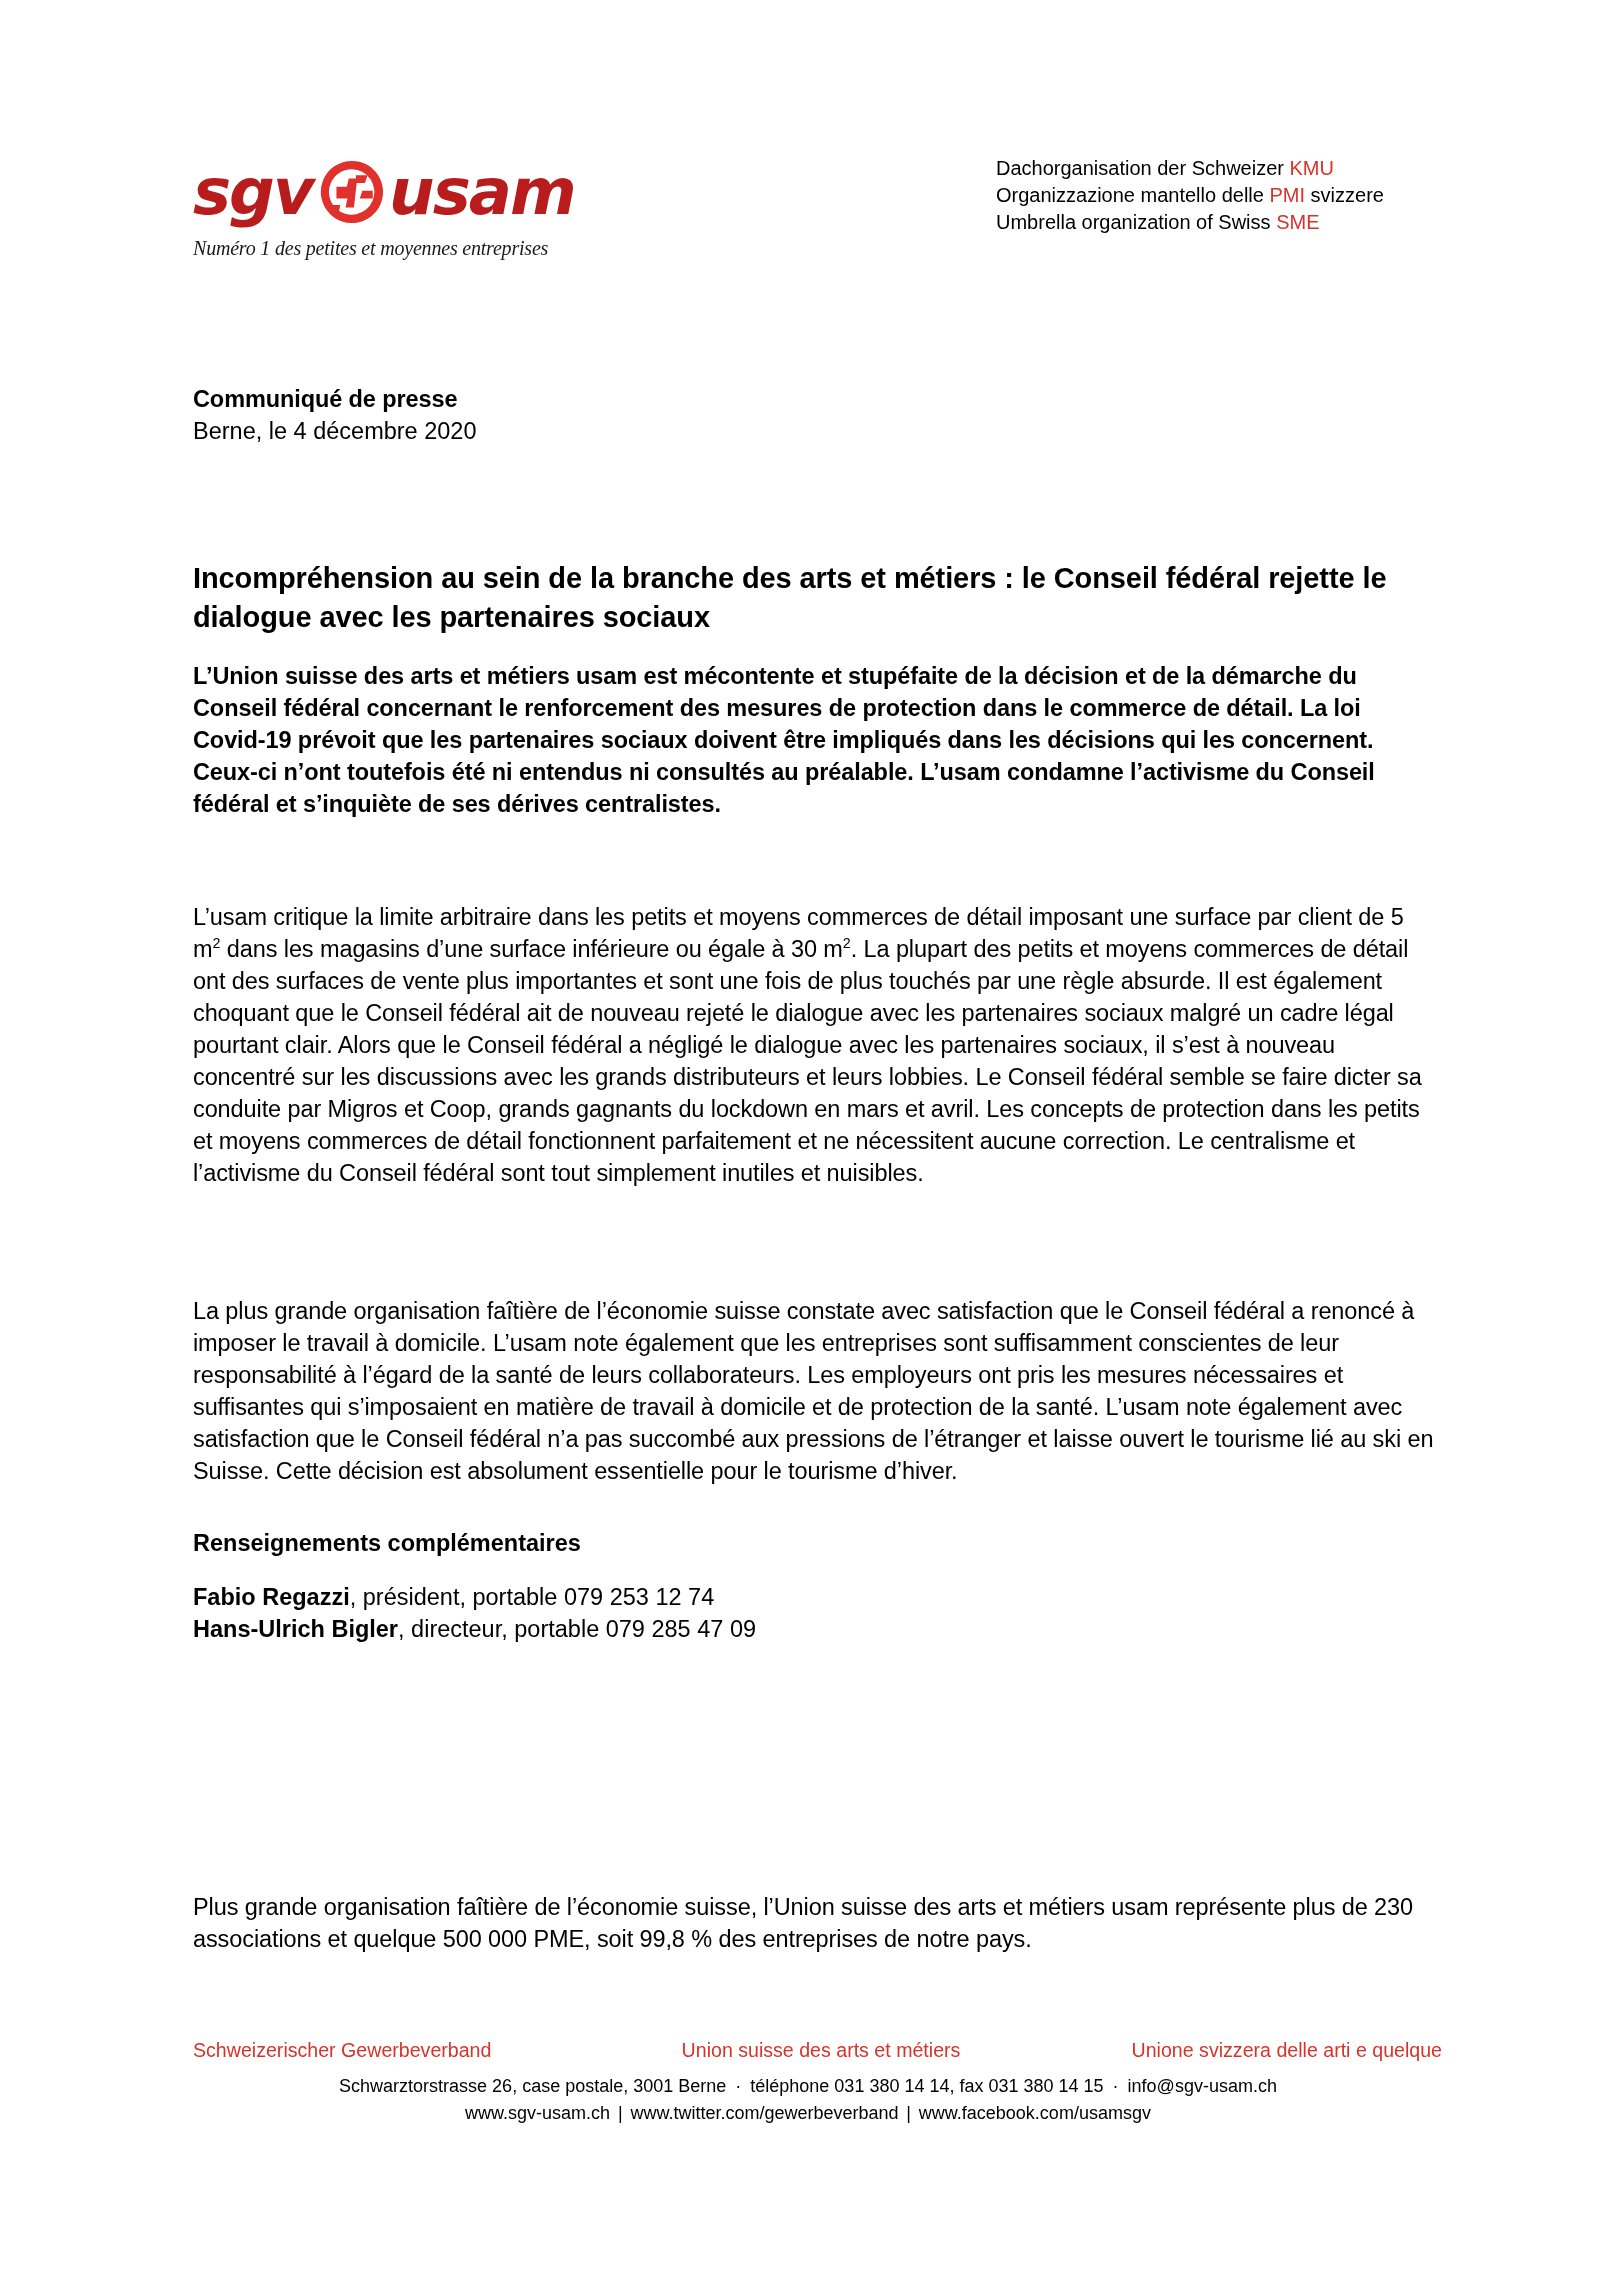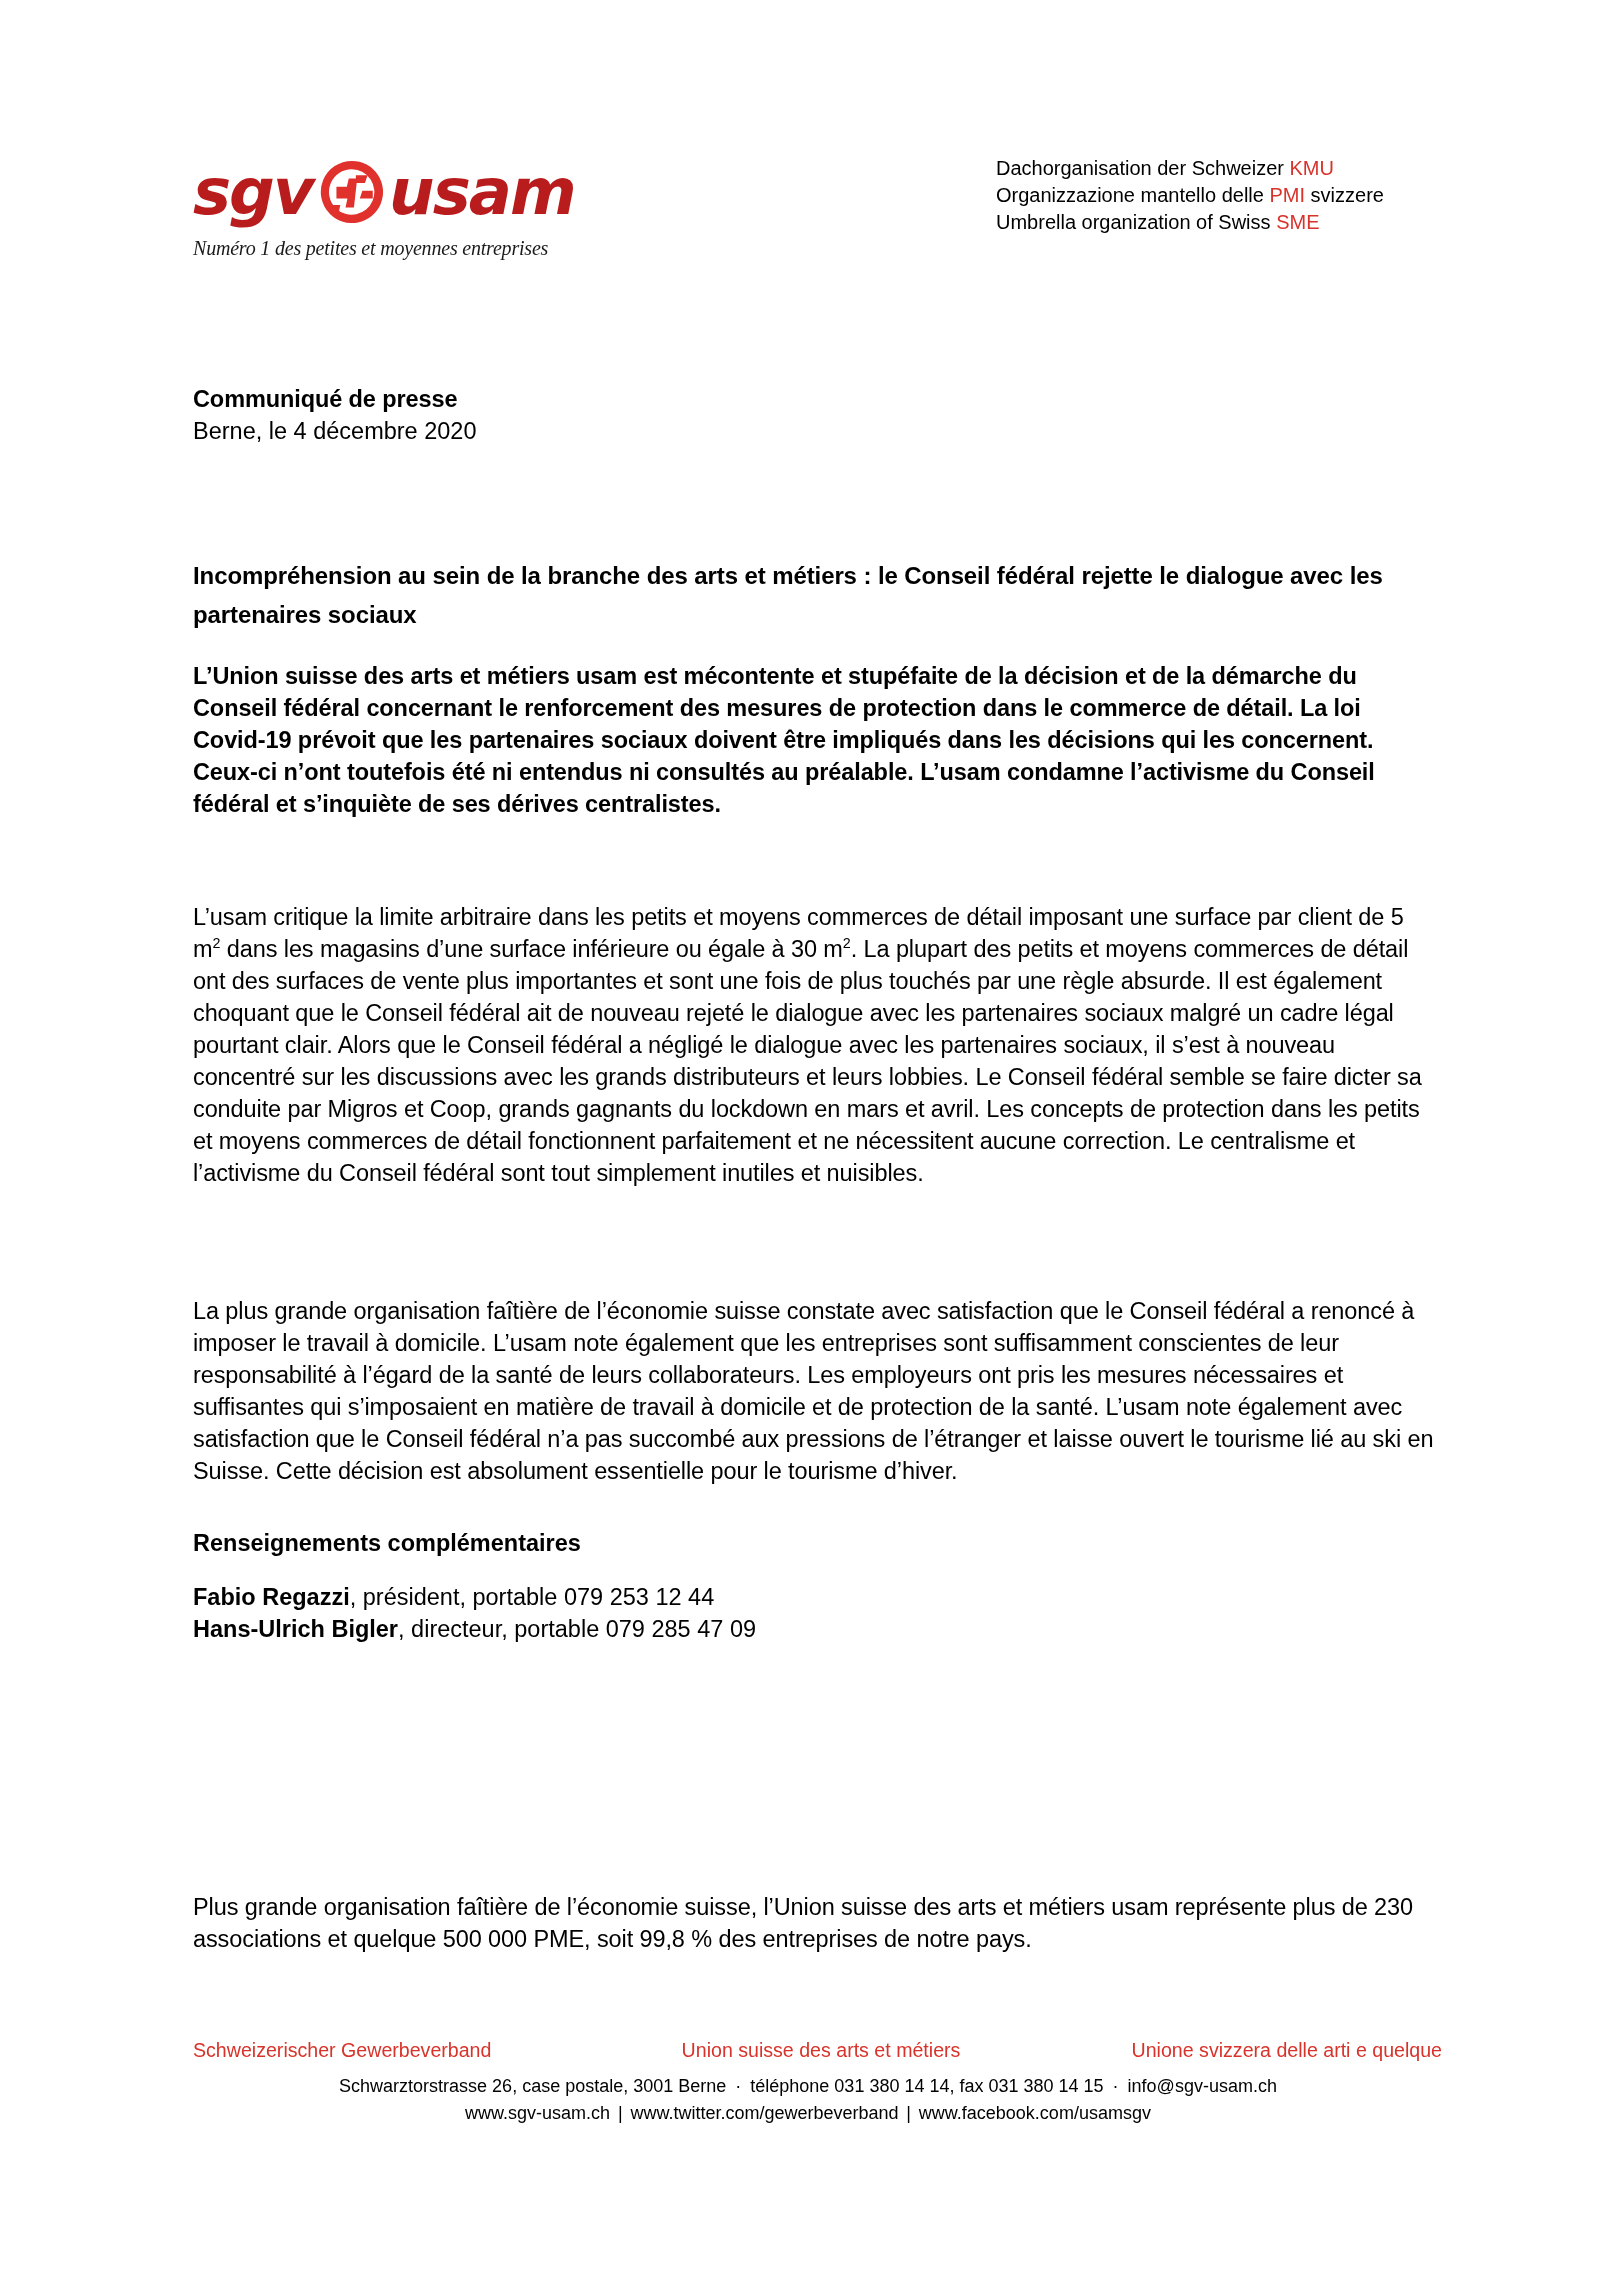--- a/index.html
+++ b/index.html
@@ -107,21 +107,21 @@
     font-size: 23.5px;
     line-height: 32px;
   }
 
   .headline {
     position: absolute;
     top: 540px; left: 0;
     width: 1225px;
     font-family: "Liberation Sans", sans-serif;
     font-weight: 700;
-    font-size: 24px;
+    font-size: 29px;
     line-height: 39px;
     letter-spacing: -0.1px;
   }
 
   .lead {
     position: absolute;
     top: 652px; left: 0;
     width: 1238px;
     font-family: "Liberation Sans", sans-serif;
     font-weight: 700;
@@ -256,21 +256,21 @@
 
     <p class="lead">L’Union suisse des arts et métiers usam est mécontente et stupéfaite de la décision et de la démarche du Conseil fédéral concernant le renforcement des mesures de protection dans le commerce de détail. La loi Covid-19 prévoit que les partenaires sociaux doivent être impliqués dans les décisions qui les concernent. Ceux-ci n’ont toutefois été ni entendus ni consultés au préalable. L’usam condamne l’activisme du Conseil fédéral et s’inquiète de ses dérives centralistes.</p>
 
     <p class="para para-1"><span>L’usam critique la limite arbitraire dans les petits et moyens commerces de détail imposant une surface par client de 5 m</span><sup>2</sup><span> dans les magasins d’une surface inférieure ou égale à 30 m</span><sup>2</sup><span>. La plupart des petits et moyens commerces de détail ont des surfaces de vente plus importantes et sont une fois de plus touchés par une règle absurde. Il est également choquant que le Conseil fédéral ait de nouveau rejeté le dialogue avec les partenaires sociaux malgré un cadre légal pourtant clair. Alors que le Conseil fédéral a négligé le dialogue avec les partenaires sociaux, il s’est à nouveau concentré sur les discussions avec les grands distributeurs et leurs lobbies. Le Conseil fédéral semble se faire dicter sa conduite par Migros et Coop, grands gagnants du lockdown en mars et avril. Les concepts de protection dans les petits et moyens commerces de détail fonctionnent parfaitement et ne nécessitent aucune correction. Le centralisme et l’activisme du Conseil fédéral sont tout simplement inutiles et nuisibles.</span></p>
 
     <p class="para para-2">La plus grande organisation faîtière de l’économie suisse constate avec satisfaction que le Conseil fédéral a renoncé à imposer le travail à domicile. L’usam note également que les entreprises sont suffisamment conscientes de leur responsabilité à l’égard de la santé de leurs collaborateurs. Les employeurs ont pris les mesures nécessaires et suffisantes qui s’imposaient en matière de travail à domicile et de protection de la santé. L’usam note également avec satisfaction que le Conseil fédéral n’a pas succombé aux pressions de l’étranger et laisse ouvert le tourisme lié au ski en Suisse. Cette décision est absolument essentielle pour le tourisme d’hiver.</p>
 
     <div class="contacts-heading">Renseignements complémentaires</div>
 
     <div class="contacts-list">
-      <div><span class="nm">Fabio Regazzi</span><span>, président, portable 079 253 12 44</span></div>
+      <div><span class="nm">Fabio Regazzi</span><span>, président, portable 079 253 12 74</span></div>
       <div><span class="nm">Hans-Ulrich Bigler</span><span>, directeur, portable 079 285 47 09</span></div>
     </div>
 
     <p class="boilerplate">Plus grande organisation faîtière de l’économie suisse, l’Union suisse des arts et métiers usam représente plus de 230 associations et quelque 500 000 PME, soit 99,8 % des entreprises de notre pays.</p>
   </div>
 
   <div class="footer">
     <div class="footer-orgs">
       <span class="org-1">Schweizerischer Gewerbeverband</span>
       <span class="org-2">Union suisse des arts et métiers</span>

